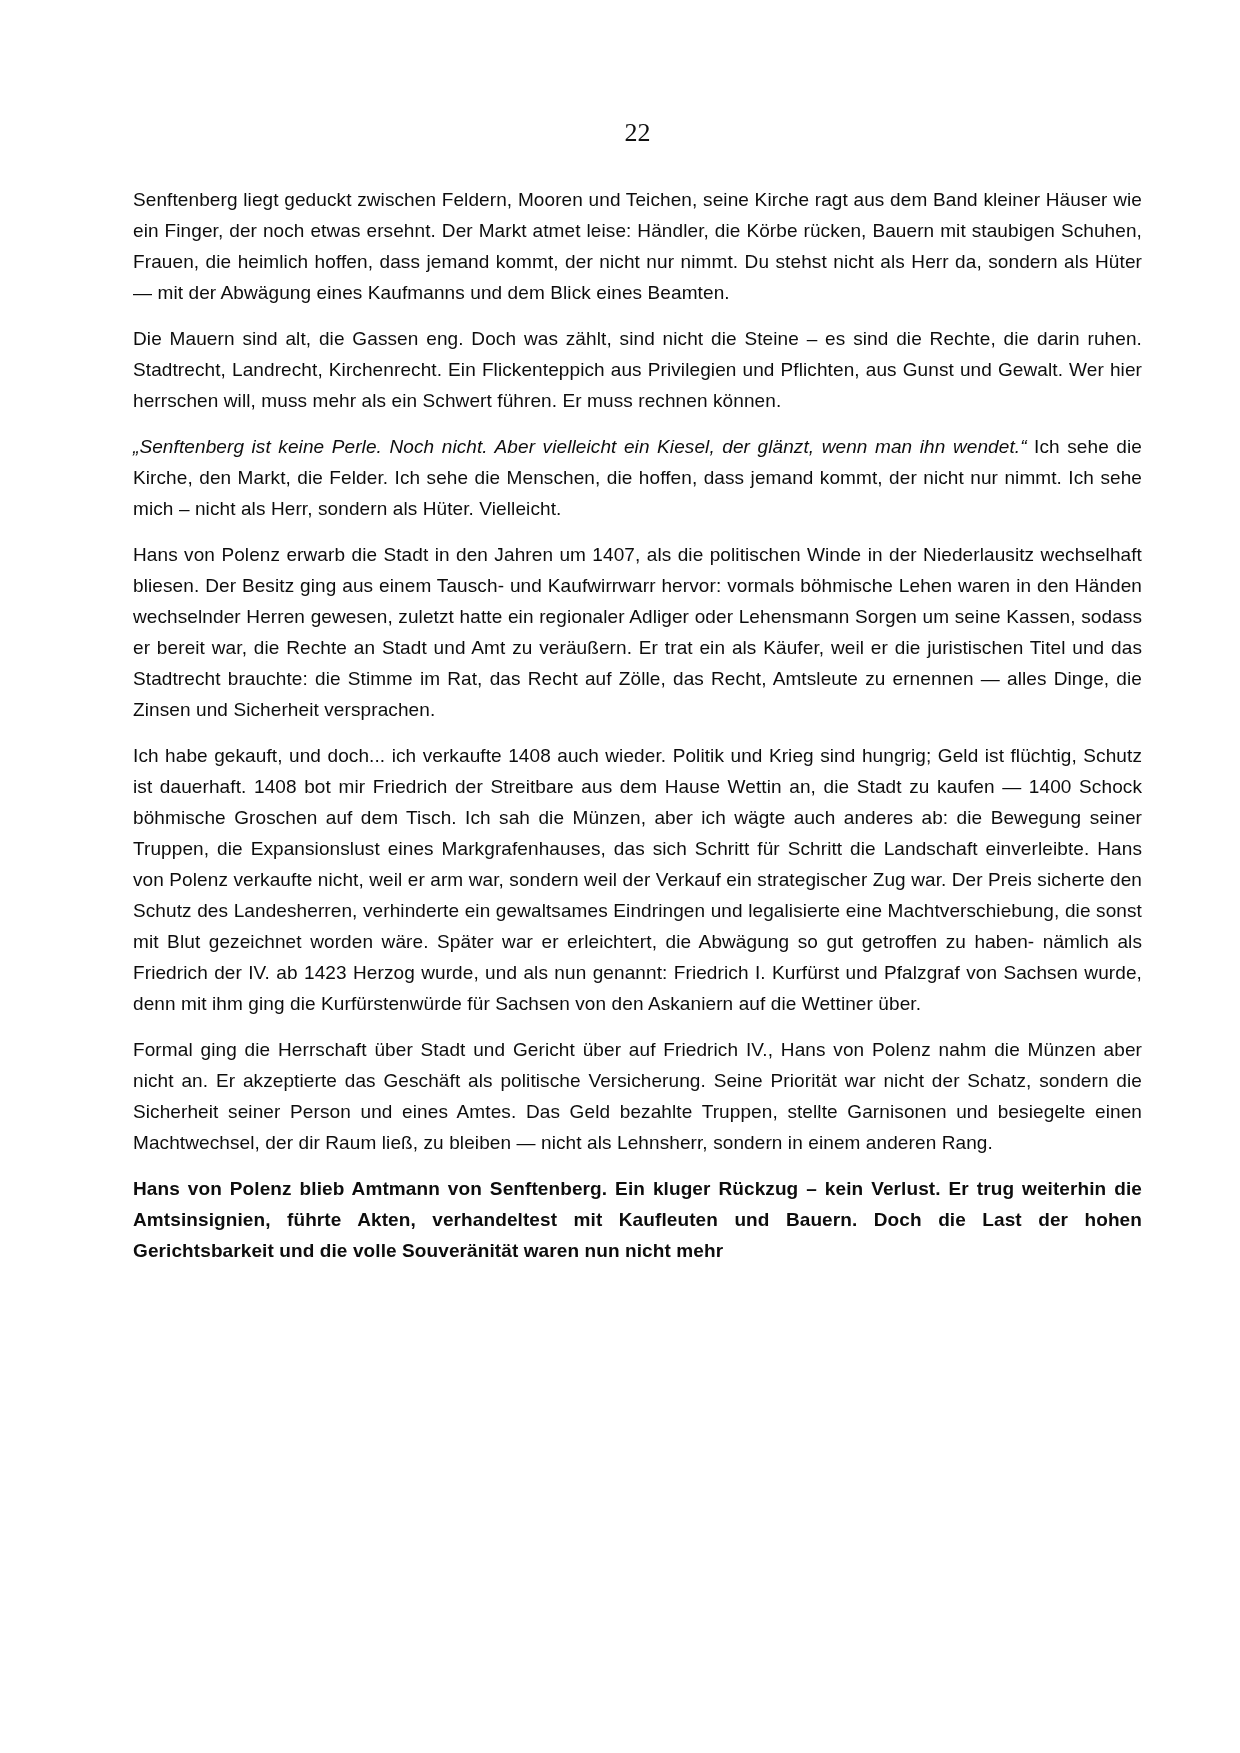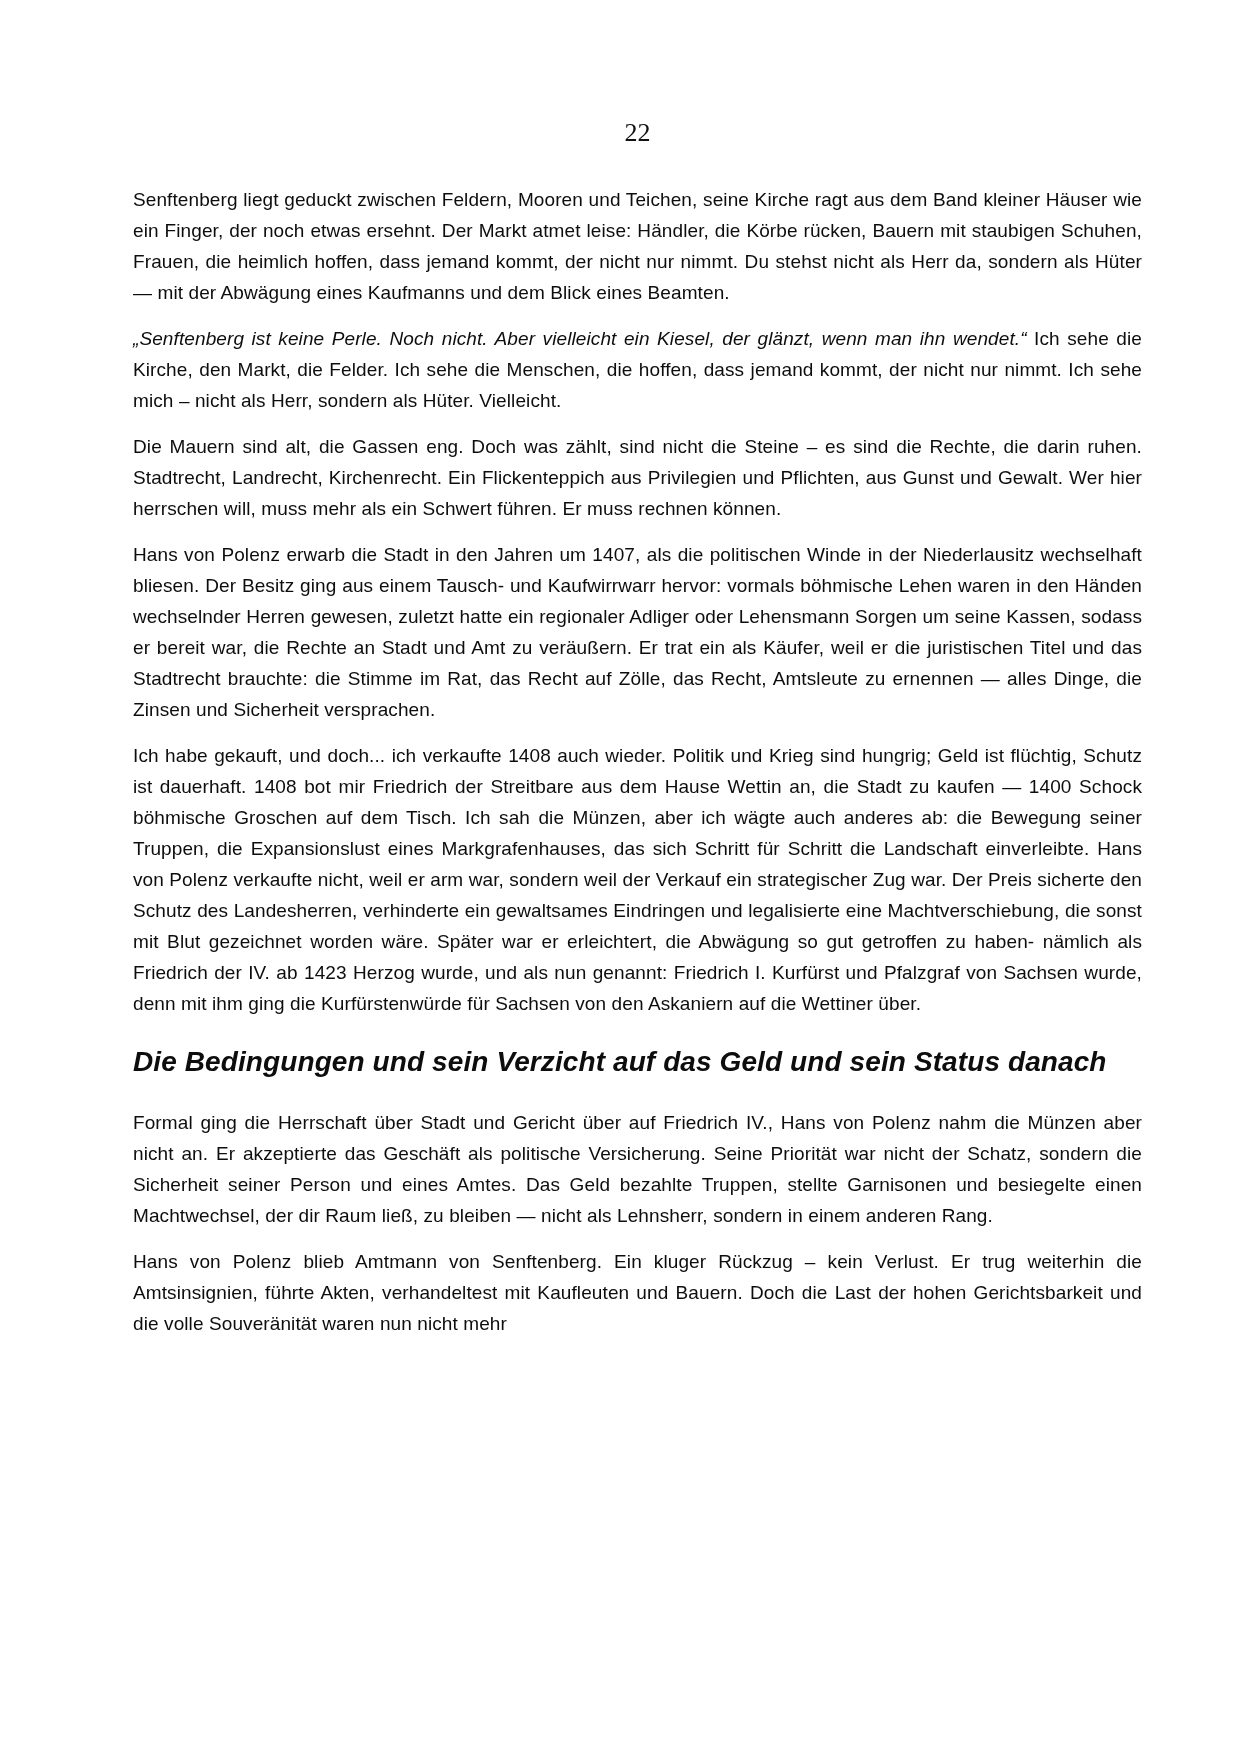--- a/index.html
+++ b/index.html
@@ -33,20 +33,21 @@
     font-size: 19px;
     line-height: 31px;
     text-align: justify;
     text-justify: inter-word;
     hyphens: none;
     letter-spacing: 0.1px;
     margin: 0 0 15px 0;
   }
   .para:last-child {
     margin-bottom: 13px;
+    font-weight: bold;
   }
   .q {
     font-style: italic;
   }
   .heading {
     font-size: 28px;
     font-weight: bold;
     font-style: italic;
     line-height: 38px;
     text-align: left;
@@ -57,27 +58,26 @@
 </style>
 </head>
 <body>
 
 <div class="sheet">
 
   <div class="page-number">22</div>
 
   <p class="para">Senftenberg liegt geduckt zwischen Feldern, Mooren und Teichen, seine Kirche ragt aus dem Band kleiner Häuser wie ein Finger, der noch etwas ersehnt. Der Markt atmet leise: Händler, die Körbe rücken, Bauern mit staubigen Schuhen, Frauen, die heimlich hoffen, dass jemand kommt, der nicht nur nimmt. Du stehst nicht als Herr da, sondern als Hüter — mit der Abwägung eines Kaufmanns und dem Blick eines Beamten.</p>
 
+  <p class="para">Die Mauern sind alt, die Gassen eng. Doch was zählt, sind nicht die Steine – es sind die Rechte, die darin ruhen. Stadtrecht, Landrecht, Kirchenrecht. Ein Flickenteppich aus Privilegien und Pflichten, aus Gunst und Gewalt. Wer hier herrschen will, muss mehr als ein Schwert führen. Er muss rechnen können.</p>
+
   <p class="para"><em class="q">„Senftenberg ist keine Perle. Noch nicht. Aber vielleicht ein Kiesel, der glänzt, wenn man ihn wendet.“</em><span> Ich sehe die Kirche, den Markt, die Felder. Ich sehe die Menschen, die hoffen, dass jemand kommt, der nicht nur nimmt. Ich sehe mich – nicht als Herr, sondern als Hüter. Vielleicht.</span></p>
-
-  <p class="para">Die Mauern sind alt, die Gassen eng. Doch was zählt, sind nicht die Steine – es sind die Rechte, die darin ruhen. Stadtrecht, Landrecht, Kirchenrecht. Ein Flickenteppich aus Privilegien und Pflichten, aus Gunst und Gewalt. Wer hier herrschen will, muss mehr als ein Schwert führen. Er muss rechnen können.</p>
 
   <p class="para">Hans von Polenz erwarb die Stadt in den Jahren um 1407, als die politischen Winde in der Niederlausitz wechselhaft bliesen. Der Besitz ging aus einem Tausch- und Kaufwirrwarr hervor: vormals böhmische Lehen waren in den Händen wechselnder Herren gewesen, zuletzt hatte ein regionaler Adliger oder Lehensmann Sorgen um seine Kassen, sodass er bereit war, die Rechte an Stadt und Amt zu veräußern. Er trat ein als Käufer, weil er die juristischen Titel und das Stadtrecht brauchte: die Stimme im Rat, das Recht auf Zölle, das Recht, Amtsleute zu ernennen — alles Dinge, die Zinsen und Sicherheit versprachen.</p>
 
   <p class="para">Ich habe gekauft, und doch... ich verkaufte 1408 auch wieder. Politik und Krieg sind hungrig; Geld ist flüchtig, Schutz ist dauerhaft. 1408 bot mir Friedrich der Streitbare aus dem Hause Wettin an, die Stadt zu kaufen — 1400 Schock böhmische Groschen auf dem Tisch. Ich sah die Münzen, aber ich wägte auch anderes ab: die Bewegung seiner Truppen, die Expansionslust eines Markgrafenhauses, das sich Schritt für Schritt die Landschaft einverleibte. Hans von Polenz verkaufte nicht, weil er arm war, sondern weil der Verkauf ein strategischer Zug war. Der Preis sicherte den Schutz des Landesherren, verhinderte ein gewaltsames Eindringen und legalisierte eine Machtverschiebung, die sonst mit Blut gezeichnet worden wäre. Später war er erleichtert, die Abwägung so gut getroffen zu haben- nämlich als Friedrich der IV. ab 1423 Herzog wurde, und als nun genannt: Friedrich I. Kurfürst und Pfalzgraf von Sachsen wurde, denn mit ihm ging die Kurfürstenwürde für Sachsen von den Askaniern auf die Wettiner über.</p>
 
-  <h2 class="heading">Die Bedingungen und sein Verzicht auf das Geld und sein Status danach</h2>
 
   <p class="para">Formal ging die Herrschaft über Stadt und Gericht über auf Friedrich IV., Hans von Polenz nahm die Münzen aber nicht an. Er akzeptierte das Geschäft als politische Versicherung. Seine Priorität war nicht der Schatz, sondern die Sicherheit seiner Person und eines Amtes. Das Geld bezahlte Truppen, stellte Garnisonen und besiegelte einen Machtwechsel, der dir Raum ließ, zu bleiben — nicht als Lehnsherr, sondern in einem anderen Rang.</p>
 
   <p class="para">Hans von Polenz blieb Amtmann von Senftenberg. Ein kluger Rückzug – kein Verlust. Er trug weiterhin die Amtsinsignien, führte Akten, verhandeltest mit Kaufleuten und Bauern. Doch die Last der hohen Gerichtsbarkeit und die volle Souveränität waren nun nicht mehr</p>
 
 </div>
 
 </body></html>

